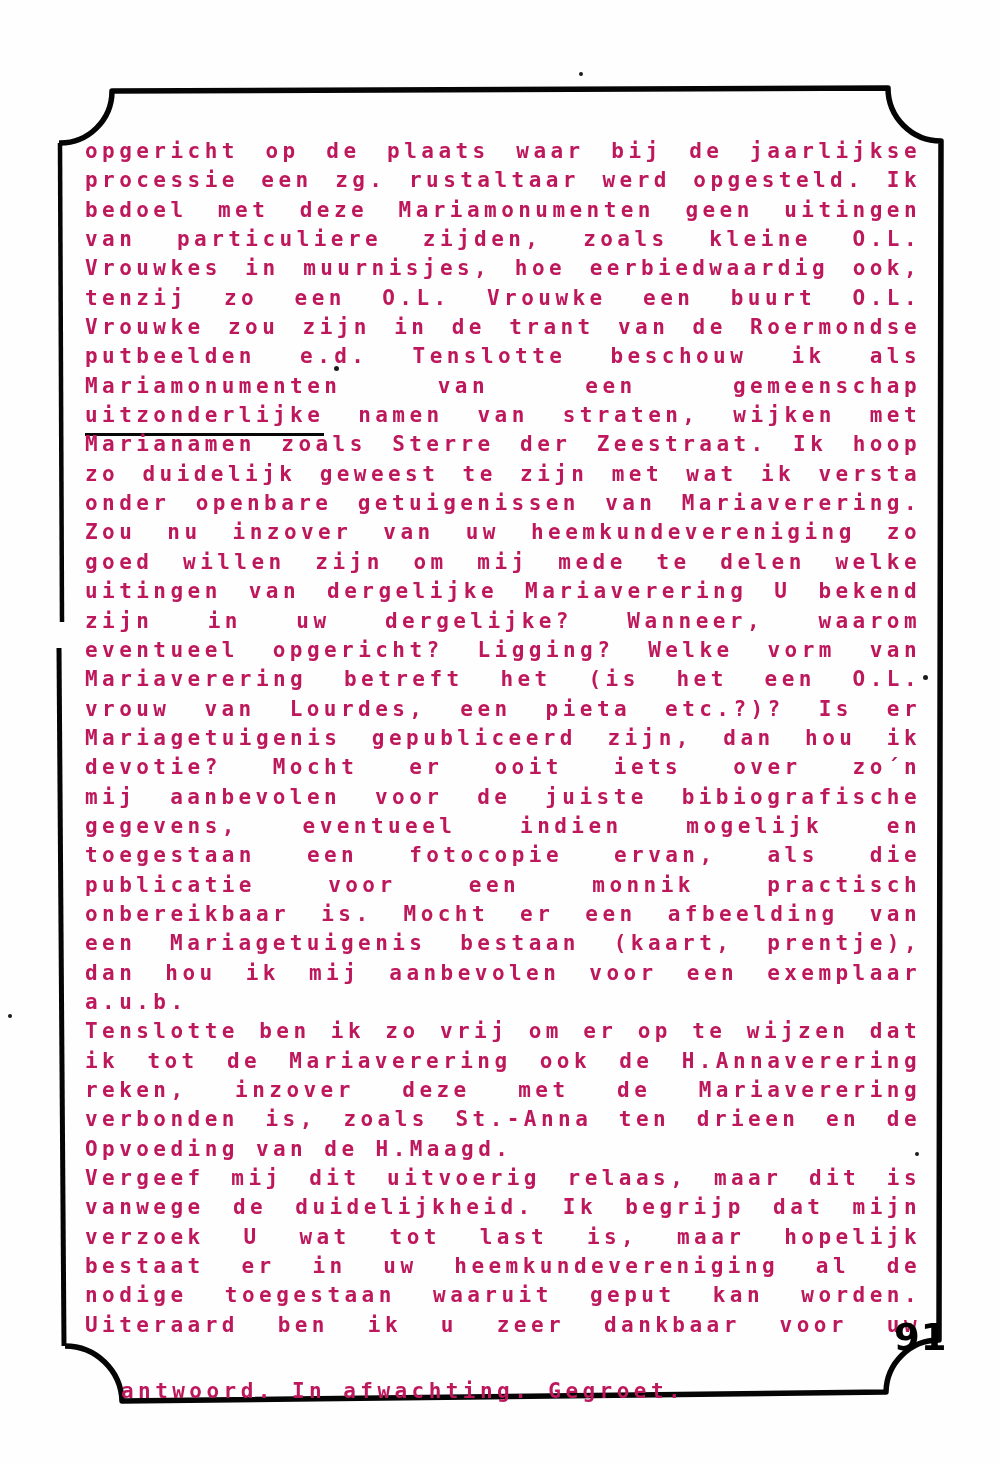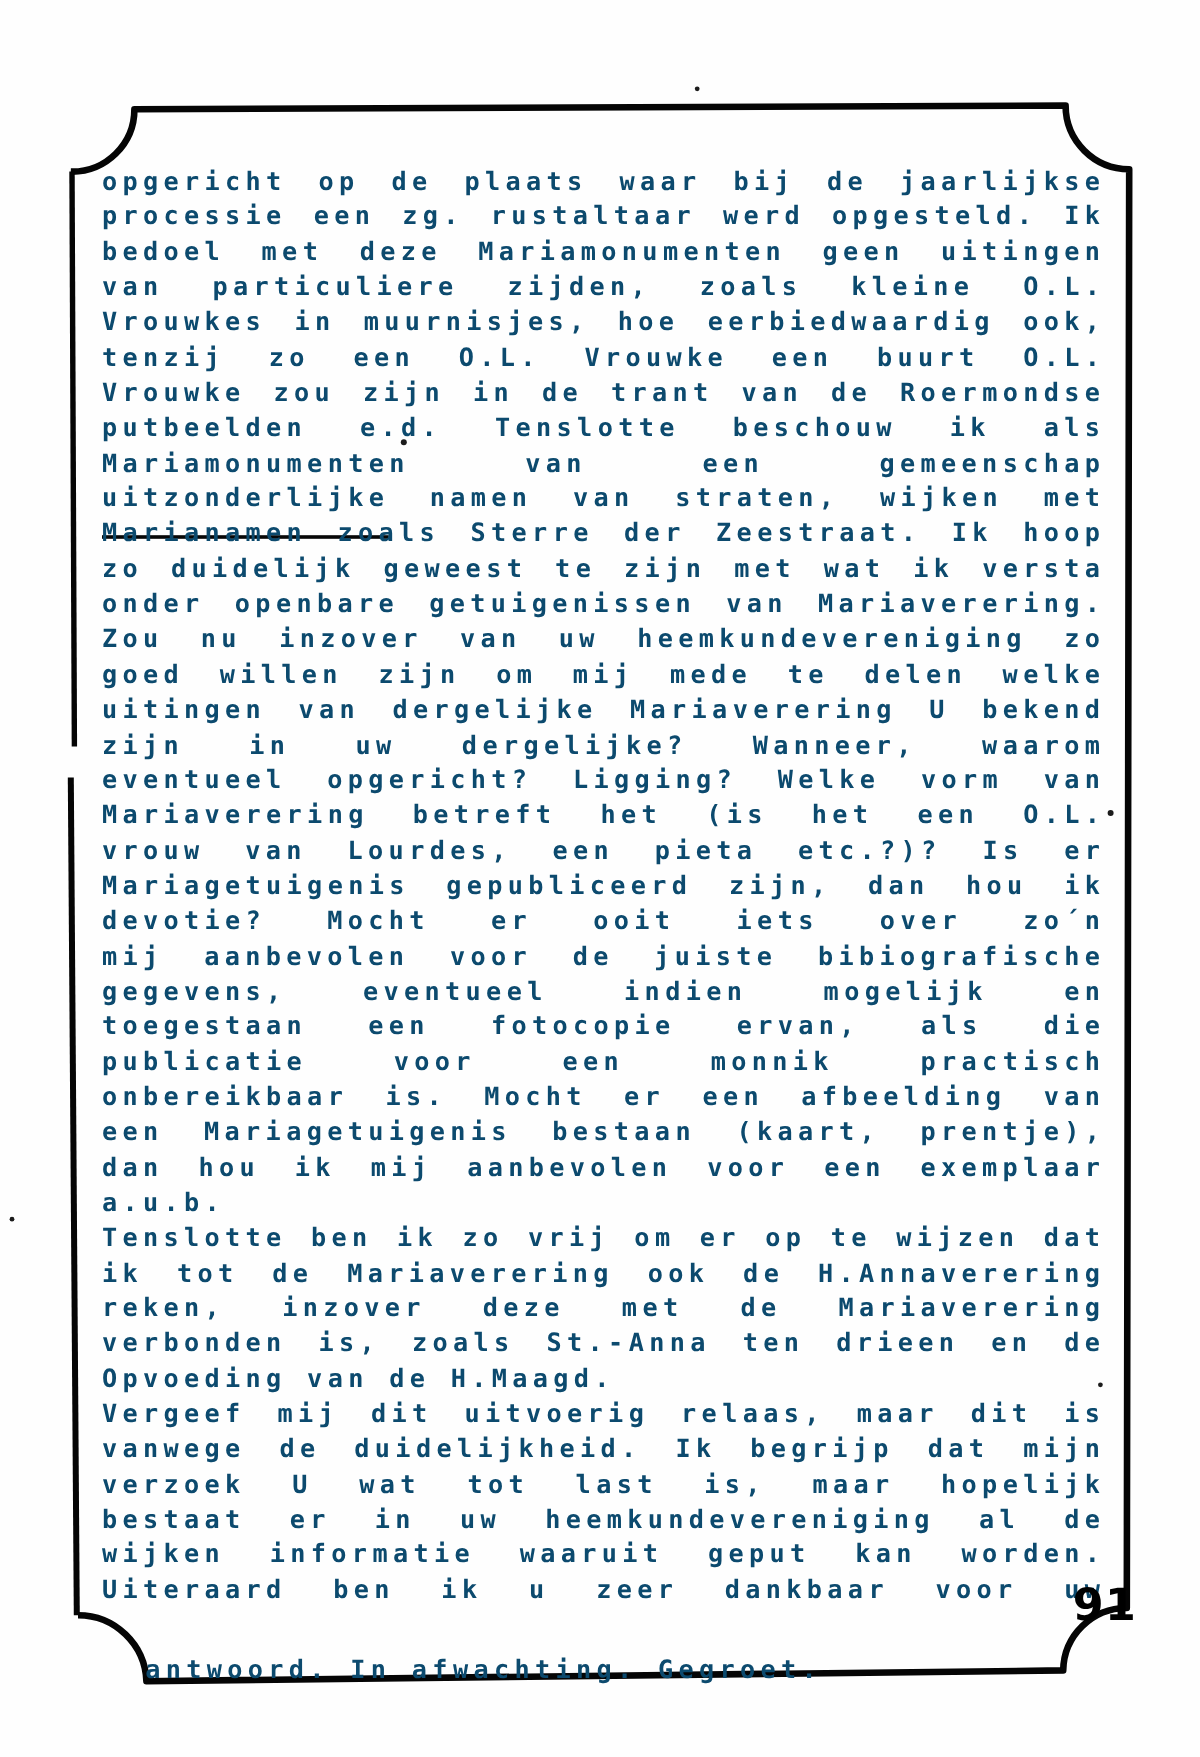--- a/index.html
+++ b/index.html
@@ -15,38 +15,38 @@
     position: absolute;
     left: 0; top: 0;
     width: 1000px; height: 1464px;
     pointer-events: none;
   }
   .letter {
     position: absolute;
     left: 85px;
     top: 137px;
     width: 836px;
-    color: #0c4a6e;
+    color: #be185d;
     font-size: 21px;
     font-weight: bold;
     line-height: 29.35px;
     letter-spacing: 4.45px;
   }
   .line {
     text-align: justify;
     text-align-last: justify;
   }
   .line.left {
     text-align: center;
     text-align-last: left;
   }
   .line.indent { padding-left: 36px; margin-top: 37px; }
   .underline {
     border-bottom: 3.5px solid #070707;
-    padding-bottom: 19px;
+    padding-bottom: 6px;
   }
   .pagenum {
     position: absolute;
     left: 894px;
     top: 1316px;
     font-family: "DejaVu Sans", sans-serif;
     font-weight: bold;
     font-size: 37px;
     letter-spacing: 1px;
     color: #000;
@@ -110,21 +110,21 @@
       <div class="line left">a.u.b.</div>
       <div class="line">Tenslotte ben ik zo vrij om er op te wijzen dat</div>
       <div class="line">ik tot de Mariaverering ook de H.Annaverering</div>
       <div class="line">reken, inzover deze met de Mariaverering</div>
       <div class="line">verbonden is, zoals St.-Anna ten drieen en de</div>
       <div class="line left">Opvoeding van de H.Maagd.</div>
       <div class="line">Vergeef mij dit uitvoerig relaas, maar dit is</div>
       <div class="line">vanwege de duidelijkheid. Ik begrijp dat mijn</div>
       <div class="line">verzoek U wat tot last is, maar hopelijk</div>
       <div class="line">bestaat er in uw heemkundevereniging al de</div>
-      <div class="line">wijken informatie waaruit geput kan worden.</div>
+      <div class="line">nodige toegestaan waaruit geput kan worden.</div>
       <div class="line">Uiteraard ben ik u zeer dankbaar voor uw</div>
       <div class="line left indent">antwoord. In afwachting. Gegroet.</div>
     </div>
 
   <div class="pagenum">91</div>
 
   <div class="speck" style="left:579px; top:72px;  width:4px; height:4px;"></div>
   <div class="speck" style="left:334px; top:366px; width:5px; height:5px;"></div>
   <div class="speck" style="left:923px; top:675px; width:5px; height:5px;"></div>
   <div class="speck" style="left:8px;   top:1014px; width:4px; height:4px;"></div>

